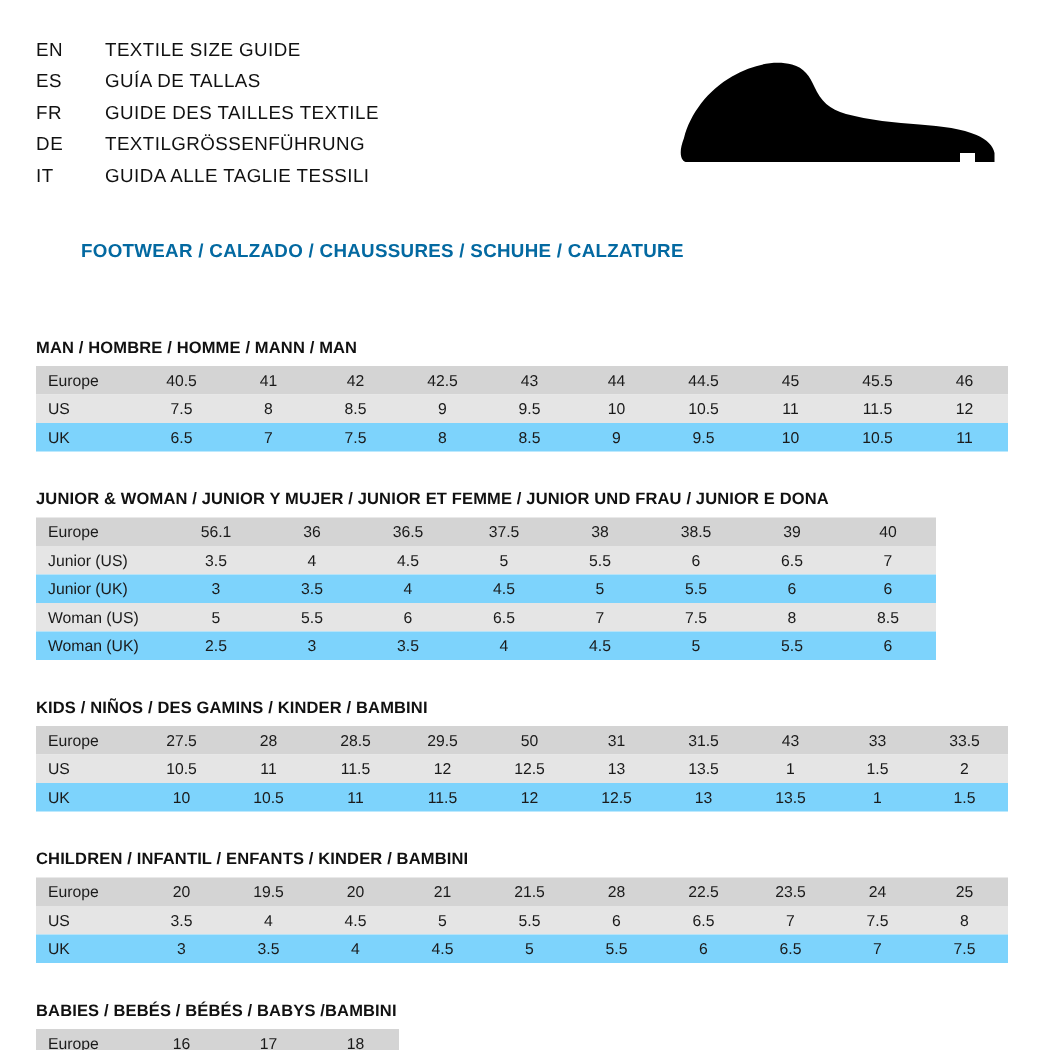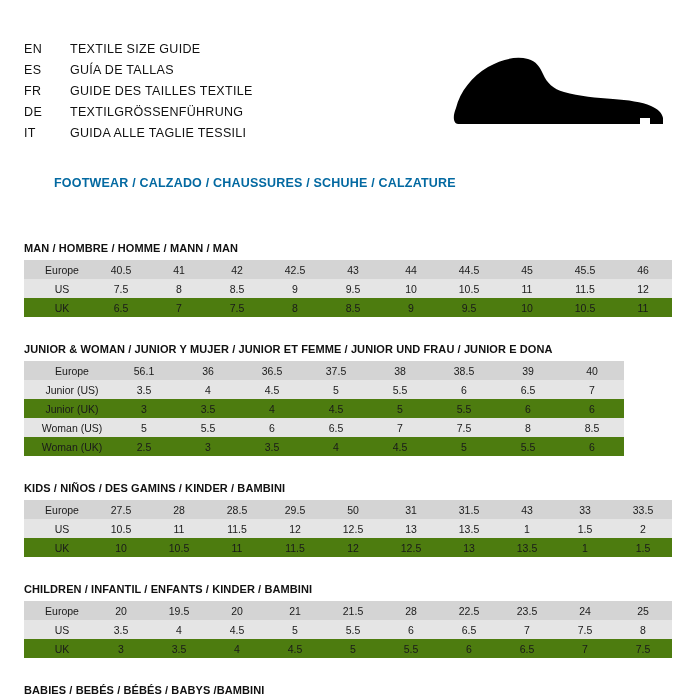--- a/index.html
+++ b/index.html
@@ -12,21 +12,21 @@
     background: #ffffff;
     font-family: "Liberation Sans", sans-serif;
     color: #1a1a1a;
     overflow: hidden;
   }
   .page {
     position: relative;
     width: 700px;
     height: 600px;
     box-sizing: border-box;
-    padding: 42px 24px 0 24px;
+    padding: 26px 24px 0 24px;
   }
 
   
   .header {
     position: relative;
     height: 118px;
   }
   .lang-list {
     display: block;
   }
@@ -85,31 +85,31 @@
   table.size-table td {
     height: 19px;
     font-size: 10.5px;
     color: #1a1a1a;
     padding: 0;
     vertical-align: middle;
     text-align: center;
     white-space: nowrap;
   }
   table.size-table td.rowlabel {
-    text-align: center;
+    text-align: left;
     padding-left: 8px;
   }
   tr.shaded td {
     background: #d4d4d4;
   }
   tr.plain td {
     background: #e5e5e5;
   }
   tr.alt td {
-    background: #4d7c0f;
+    background: #7dd3fc;
   }
 </style>
 </head>
 <body>
 
 <div class="page">
 
   <div class="header">
     <div class="lang-list">
         <div class="lang-row">

